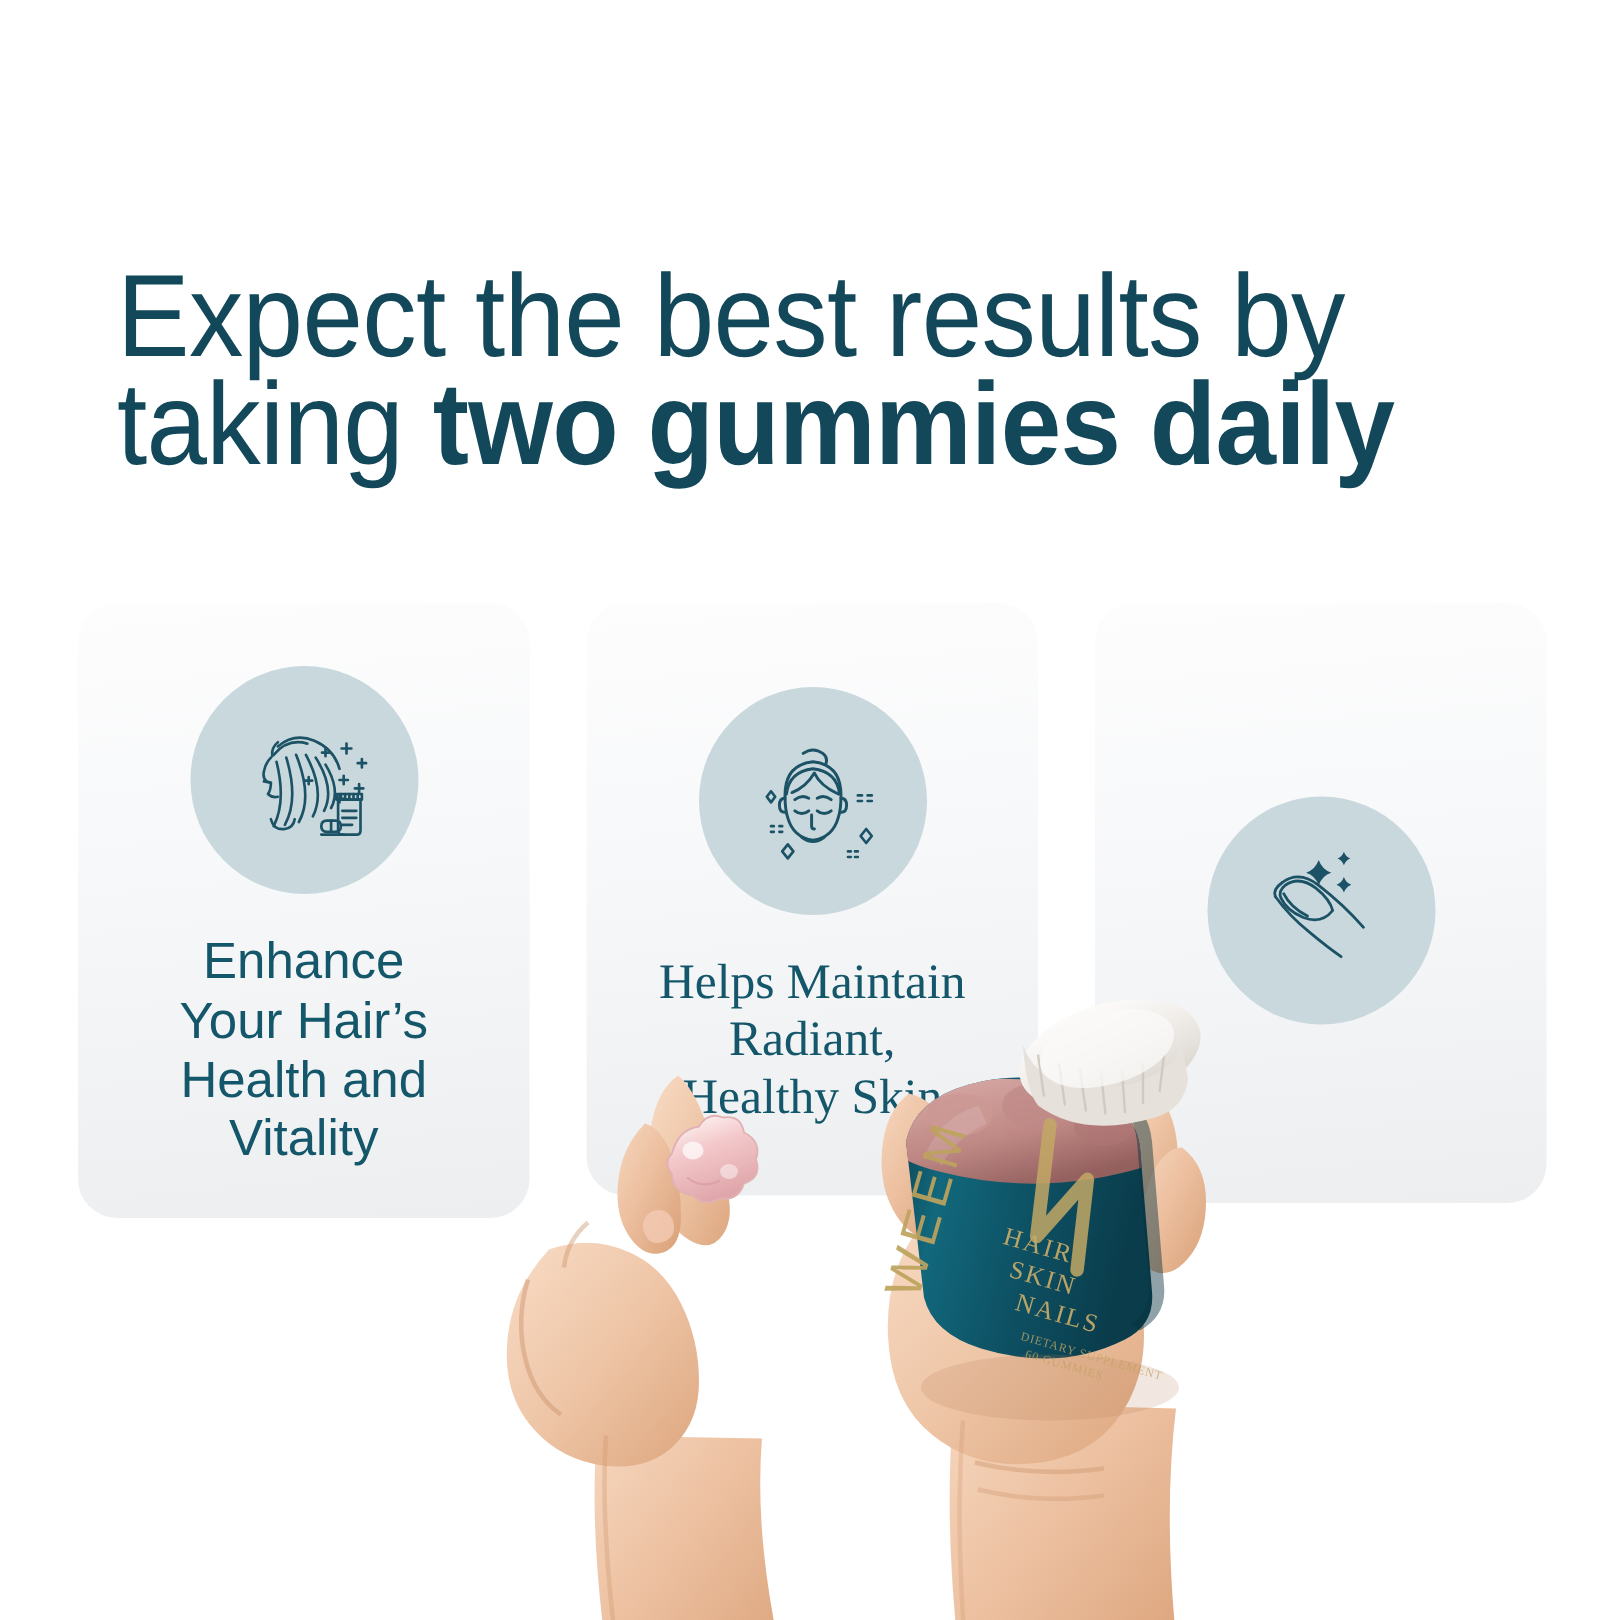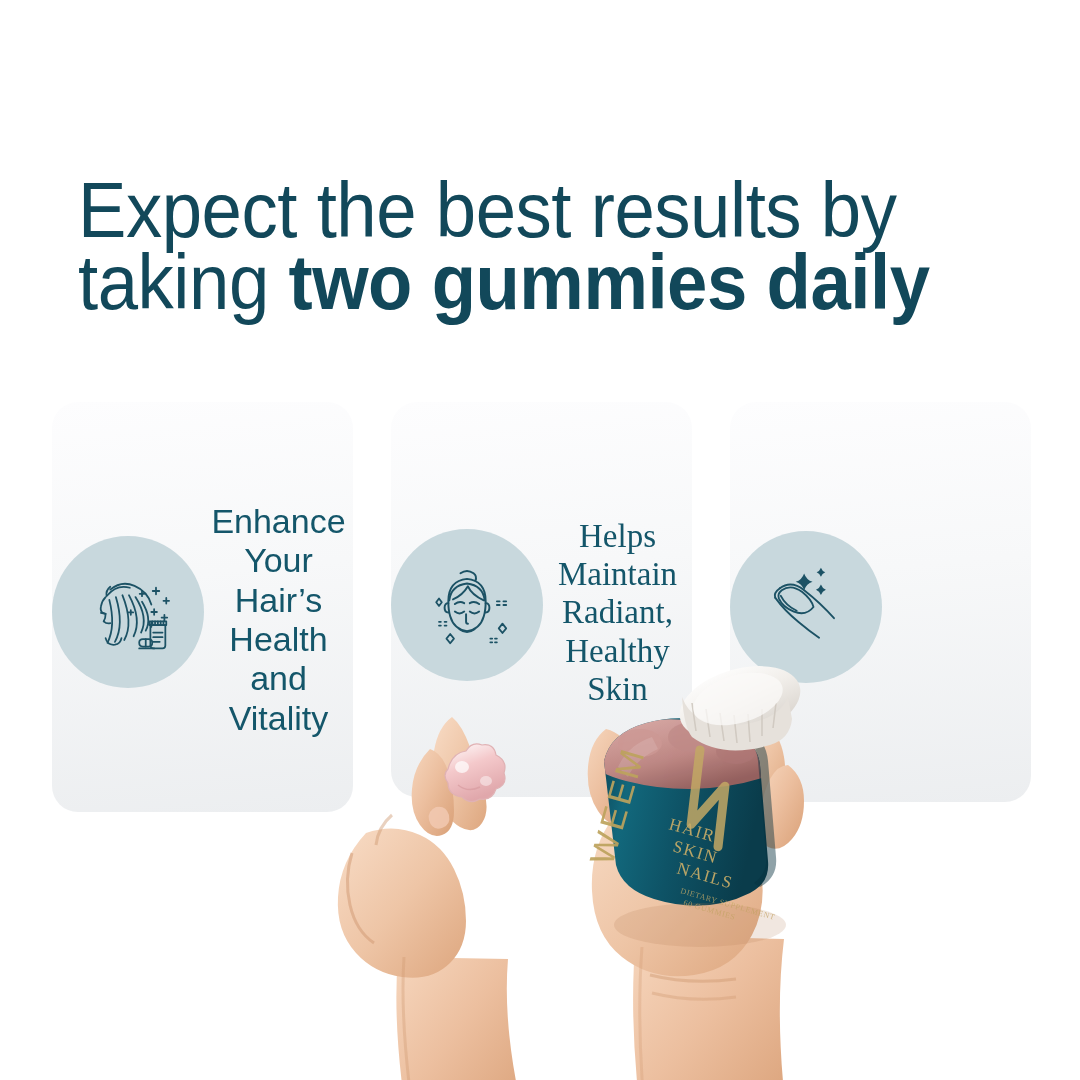--- a/index.html
+++ b/index.html
@@ -36,22 +36,23 @@
     width:980px; height:410px;
     display:flex;
     gap:38px;
   }
   .card{
     position:relative;
     width:301px;
     border-radius:26px;
     background:linear-gradient(175deg,#fdfdfe 0%,#f7f8f9 42%,#eceef0 100%);
     display:flex;
-    flex-direction:row;
+    flex-direction:column;
     align-items:center;
+    justify-content:center;
   }
   .card.c1{height:410px;}
   .card.c2{height:395px;}
   .card.c3{height:400px;}
 
   .icon-circle{
     width:152px;height:152px;
     border-radius:50%;
     background:#c8d8dd;
     margin-top:10px;

